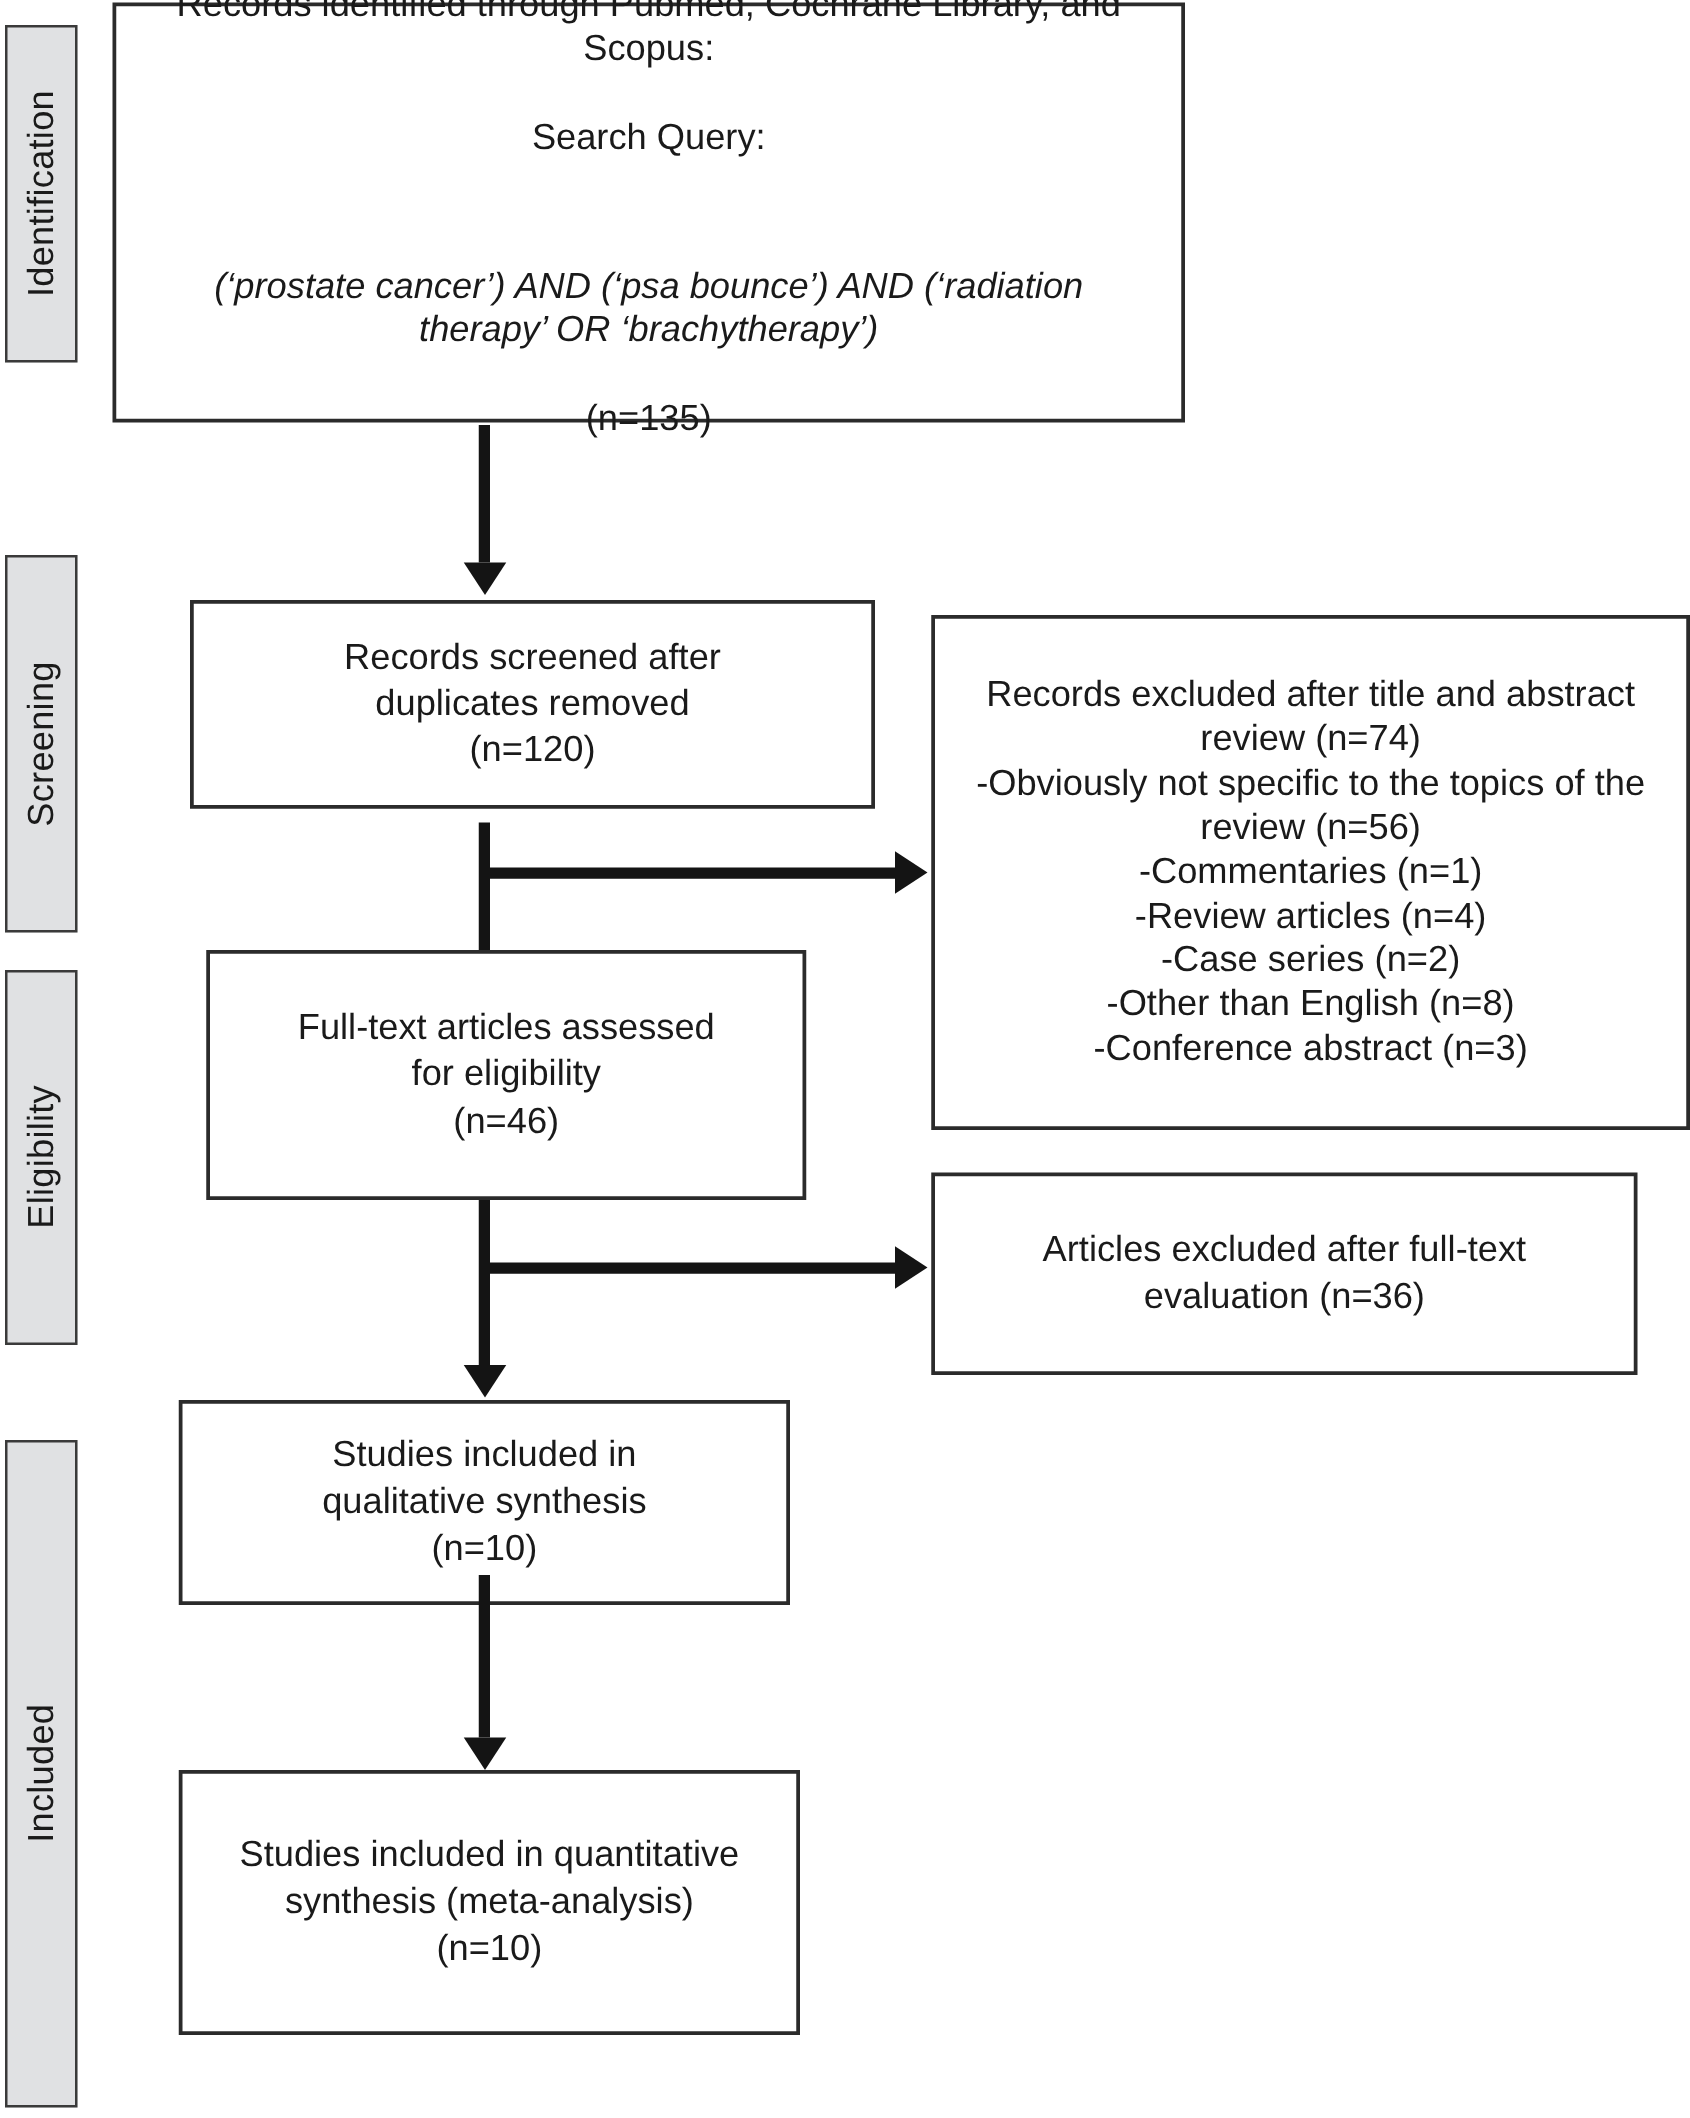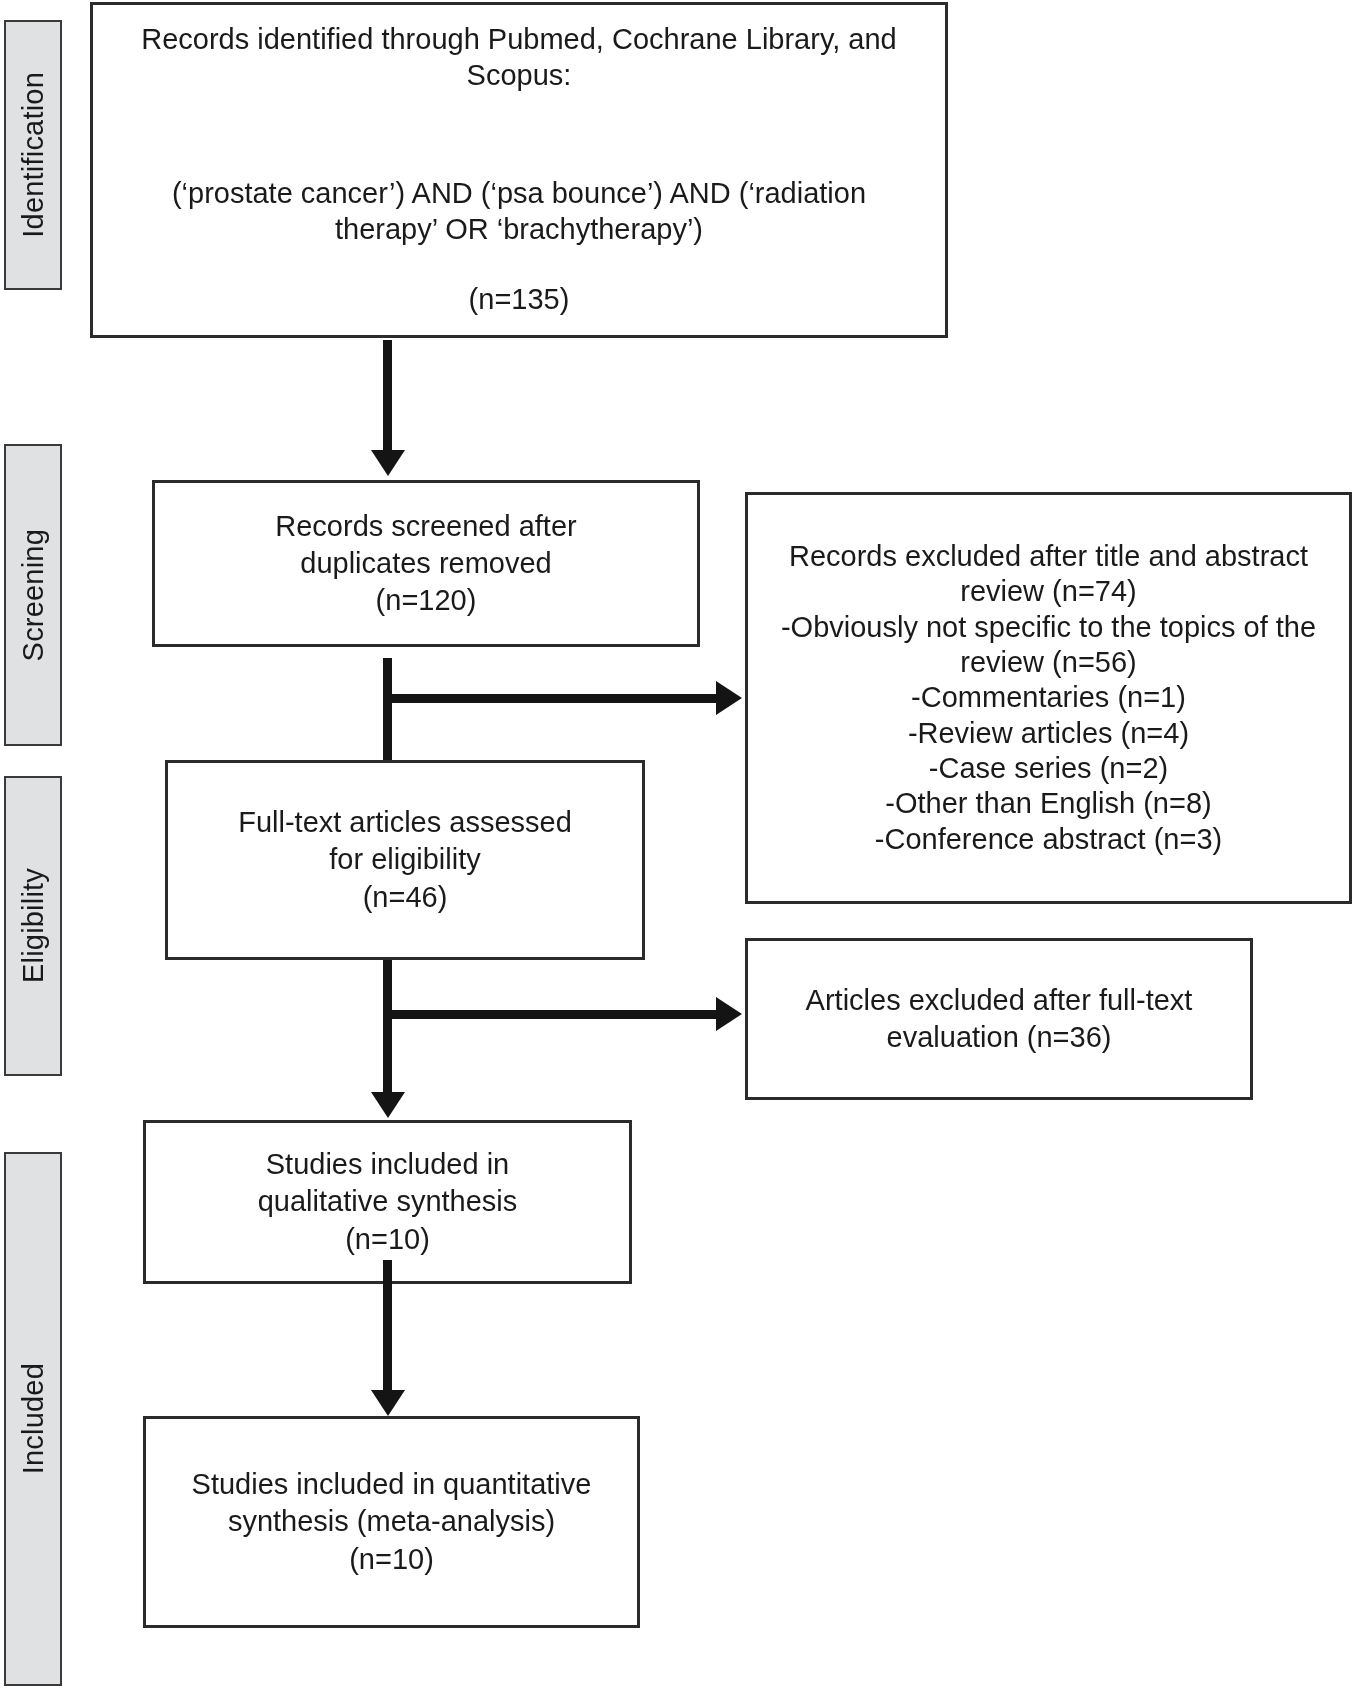--- a/index.html
+++ b/index.html
@@ -50,20 +50,21 @@
   .box-text {
     font-size: 29px;
     line-height: 1.28;
     padding: 0 10px;
     white-space: pre-line;
   }
   .box-text.tight {
     line-height: 1.22;
   }
   .italic-line {
+    font-style: italic;
     margin-top: 48px;
   }
 
   
   .v-line {
     position: absolute;
     background: #141414;
     width: 9px;
   }
   .h-line {
@@ -105,20 +106,21 @@
     <span class="stage-label">Eligibility</span>
   </div>
 
   <div class="stage" style="left:4px; top:1152px; width:58px; height:534px;">
     <span class="stage-label">Included</span>
   </div>
 
   <div class="box" style="left:90px; top:2px; width:858px; height:336px;">
     <div class="box-text tight" style="padding:0 26px;">
       <div>Records identified through Pubmed, Cochrane Library, and Scopus:</div>
+      <div>Search Query:</div>
       <div class="italic-line">(‘prostate cancer’) AND (‘psa bounce’) AND (‘radiation therapy’ OR ‘brachytherapy’)</div>
       <div>(n=135)</div>
     </div>
   </div>
 
   <div class="v-line" style="left:383px; top:340px; height:110px;"></div>
   <div class="arrow-down" style="left:371px; top:450px;"></div>
 
   <div class="box" style="left:152px; top:480px; width:548px; height:167px;">
     <div class="box-text">Records screened after
@@ -147,21 +149,21 @@
 for eligibility
 (n=46)</div>
   </div>
 
   <div class="v-line" style="left:383px; top:960px; height:132px;"></div>
   <div class="arrow-down" style="left:371px; top:1092px;"></div>
 
   <div class="h-line" style="left:388px; top:1010px; width:330px;"></div>
   <div class="arrow-right" style="left:716px; top:997px;"></div>
 
-  <div class="box" style="left:745px; top:938px; width:508px; height:162px;">
+  <div class="box" style="left:745px; top:938px; width:565px; height:162px;">
     <div class="box-text" style="padding:0 28px;">Articles excluded after full-text evaluation (n=36)</div>
   </div>
 
   <div class="box" style="left:143px; top:1096px; width:489px; height:164px;margin-top:24px;">
     <div class="box-text">Studies included in
 qualitative synthesis
 (n=10)</div>
   </div>
 
   <div class="v-line" style="left:383px; top:1260px; height:130px;"></div>

